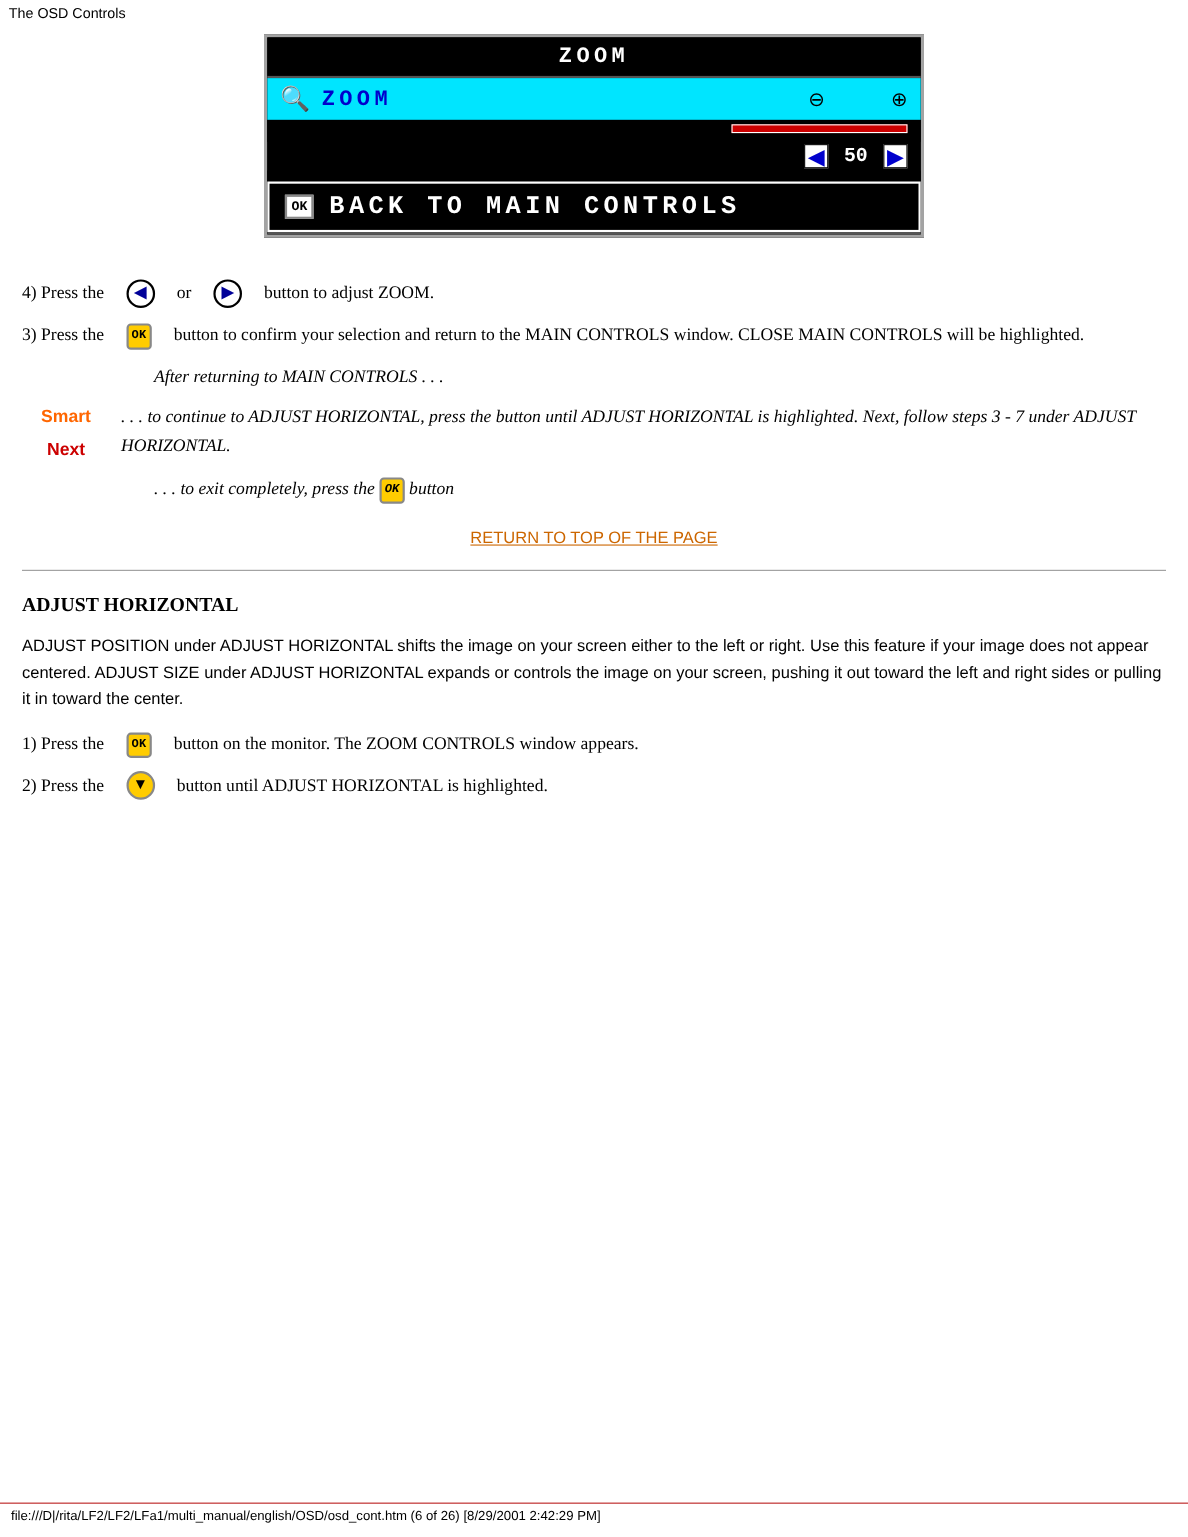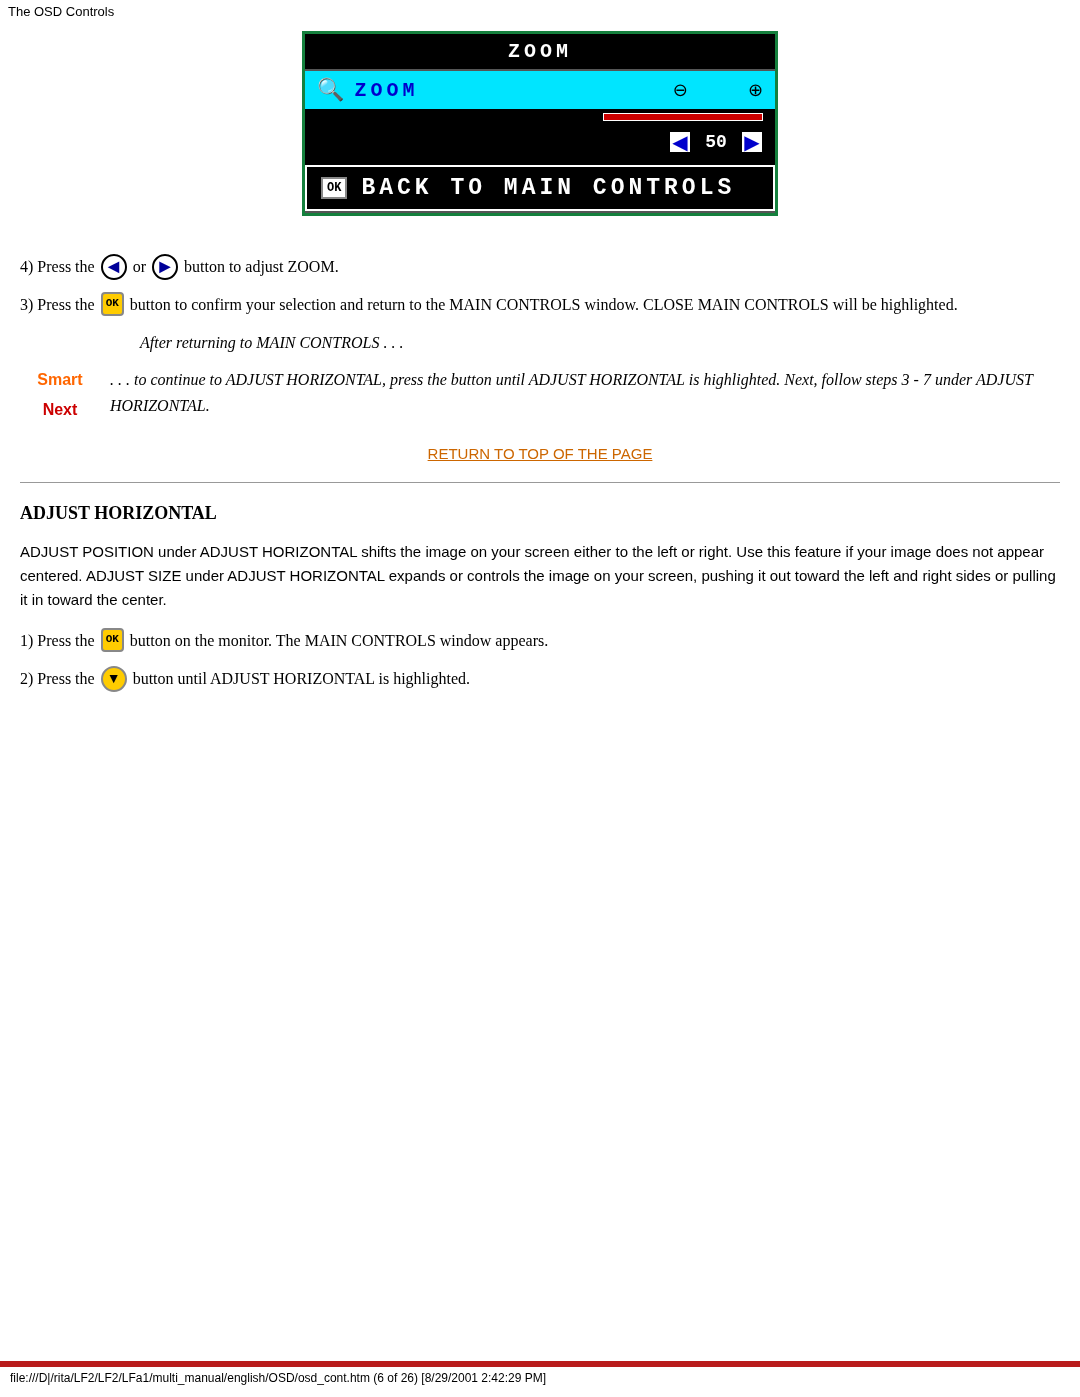--- a/index.html
+++ b/index.html
@@ -16,23 +16,23 @@
     
     .title-bar {
       font-size: 13px;
       padding: 4px 8px;
       color: #000;
       font-family: Arial, sans-serif;
     }
 
     
     .osd-container {
-      width: 476px;
+      width: 600px;
       margin: 8px auto 16px auto;
-      border: 3px solid #15803d;
+      border: 3px solid #a3a3a3;
       background: #000;
       padding: 0;
     }
 
     .osd-title-row {
       background: #000;
       text-align: center;
       padding: 6px 0;
       color: #fff;
       font-family: 'Courier New', monospace;
@@ -156,22 +156,22 @@
 
     
     .content {
       padding: 10px 20px;
       line-height: 1.6;
     }
 
     .step-line {
       margin: 12px 0;
       display: flex;
-      align-items: flex-start;
-      gap: 6px;
+      align-items: flex-end;
+      gap: 20px;
       flex-wrap: wrap;
     }
 
     
     .ok-btn {
       display: inline-flex;
       align-items: center;
       justify-content: center;
       background: #ffcc00;
       border: 2px solid #888;
@@ -289,21 +289,21 @@
       line-height: 1.6;
       font-family: Arial, sans-serif;
       font-size: 15px;
     }
 
     .footer-bar {
       position: absolute;
       bottom: 8px;
       left: 0;
       right: 0;
-      border-top: 6px solid #b91c1c;
+      border-top: 1px solid #b91c1c;
       padding: 4px 10px;
       font-size: 12px;
       font-family: Arial, sans-serif;
       color: #000;
     }
   </style>
 </head>
 <body>
 
 <div class="title-bar">
@@ -365,33 +365,38 @@
   <div class="smart-help-container">
     <div class="smart-help-labels">
       <span class="smart-label">Smart</span>
       <span class="help-label">Next</span>
     </div>
     <div class="smart-help-content">
       <span>. . . to continue to ADJUST HORIZONTAL, press the       button until ADJUST HORIZONTAL is highlighted. Next, follow steps 3 - 7 under ADJUST HORIZONTAL.</span>
     </div>
   </div>
 
+  <div class="exit-block">
+    <span>. . . to exit completely, press the</span>
+    <span class="ok-btn">OK</span>
+    <span>button</span>
+  </div>
 
   <a class="return-link">RETURN TO TOP OF THE PAGE</a>
 
   <hr class="divider">
 
   <div class="section-title">ADJUST HORIZONTAL</div>
 
   <p class="section-desc">ADJUST POSITION under ADJUST HORIZONTAL shifts the image on your screen either to the left or right. Use this feature if your image does not appear centered. ADJUST SIZE under ADJUST HORIZONTAL expands or controls the image on your screen, pushing it out toward the left and right sides or pulling it in toward the center.</p>
 
   <div class="step-line">
     <span>1) Press the</span>
     <span class="ok-btn">OK</span>
-    <span>button on the monitor. The MAIN CONTROLS window appears.</span>
+    <span>button on the monitor. The ZOOM CONTROLS window appears.</span>
   </div>
 
   <div class="step-line">
     <span>2) Press the</span>
     <span class="arrow-btn-yellow">▼</span>
     <span>button until ADJUST HORIZONTAL is highlighted.</span>
   </div>
 
 </div>
 

